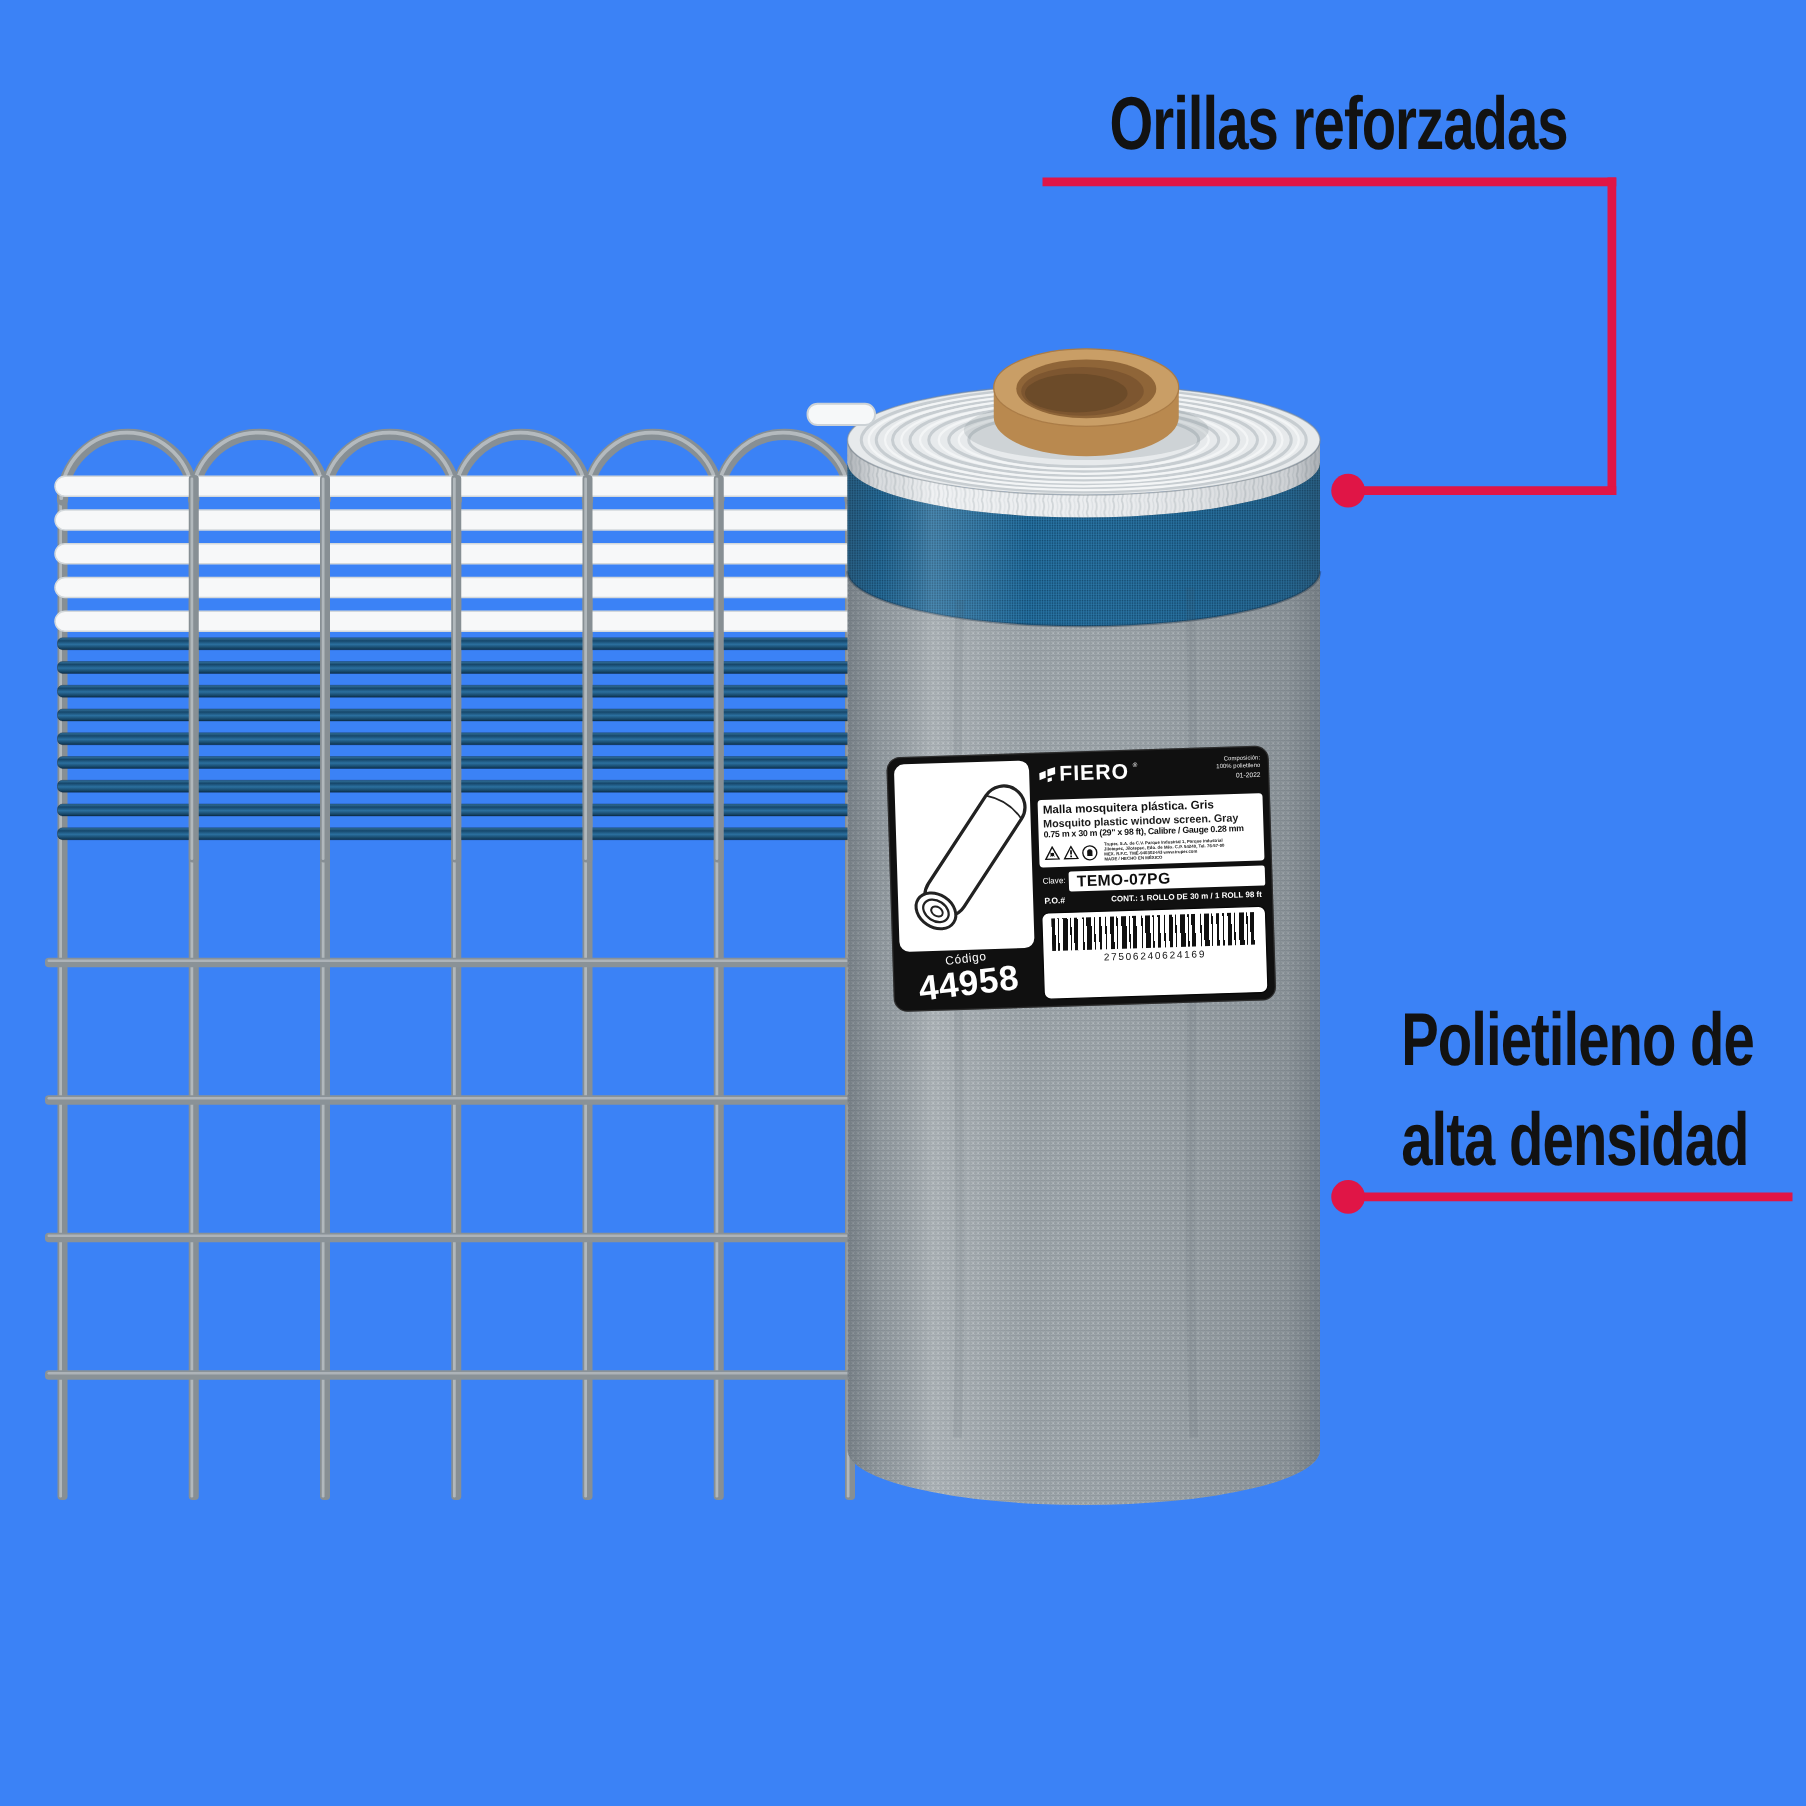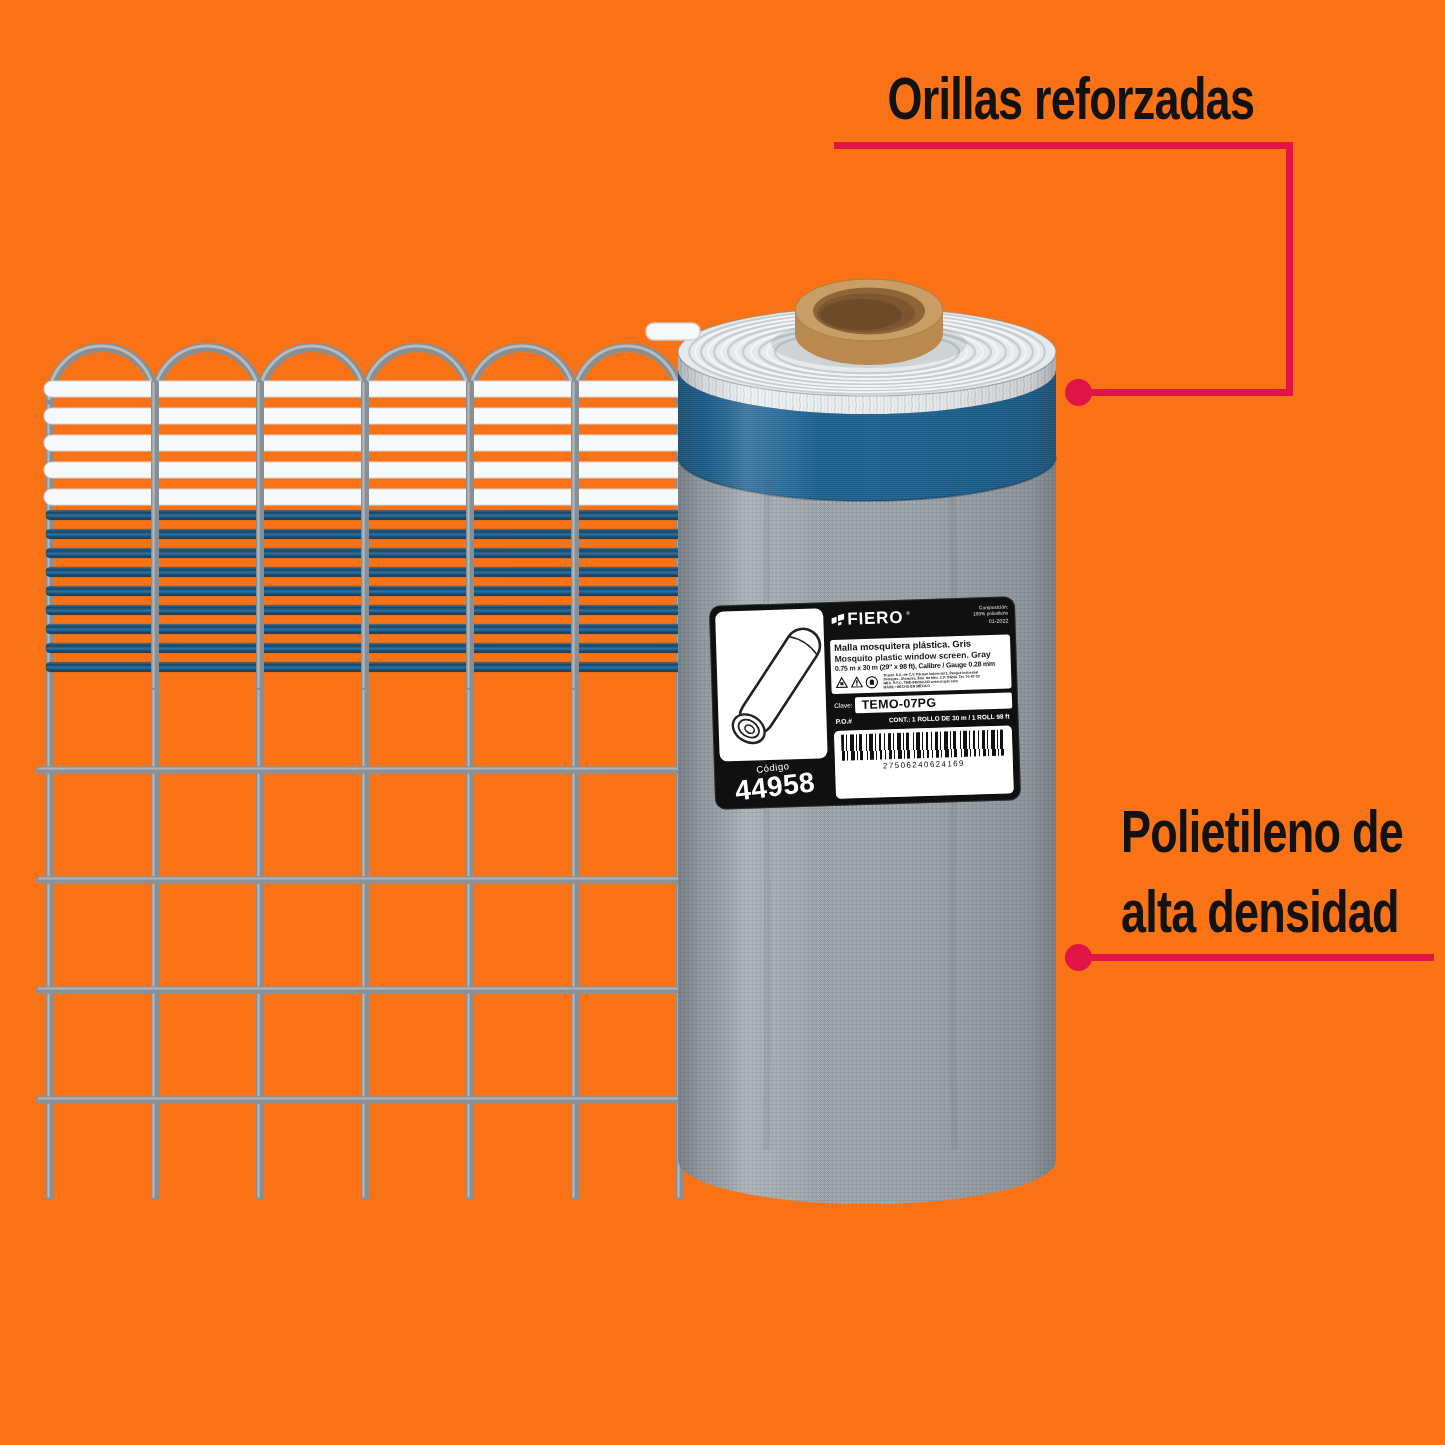--- a/index.html
+++ b/index.html
@@ -1,17 +1,17 @@
 <!DOCTYPE html>
 <html style="--accent: #e01546;"><head>
 <meta charset="utf-8">
 <style>
   :root{ --accent:#e01546; --ink:#121212; }
   html,body{margin:0;padding:0;background:#ffffff;}
-  .stage{position:relative;width:1445px;height:1445px;overflow:hidden;background:#f97316;
+  .stage{position:relative;width:1445px;height:1445px;overflow:hidden;background:#3b82f6;
          font-family:"Liberation Sans", sans-serif;}
   .stage svg.scene{position:absolute;left:0;top:0;}
 
   
   .callout-title{position:absolute;color:var(--ink);font-weight:bold;white-space:nowrap;
     font-size:60px;line-height:62px;transform:scaleX(.75);transform-origin:center;
     letter-spacing:-1px;text-align:center;}
   .c1-title{left:830px;top:68px;width:460px;}
   .c2-title{left:1076px;top:792px;width:360px;line-height:80px;}
   .rline{position:absolute;background:var(--accent);}

